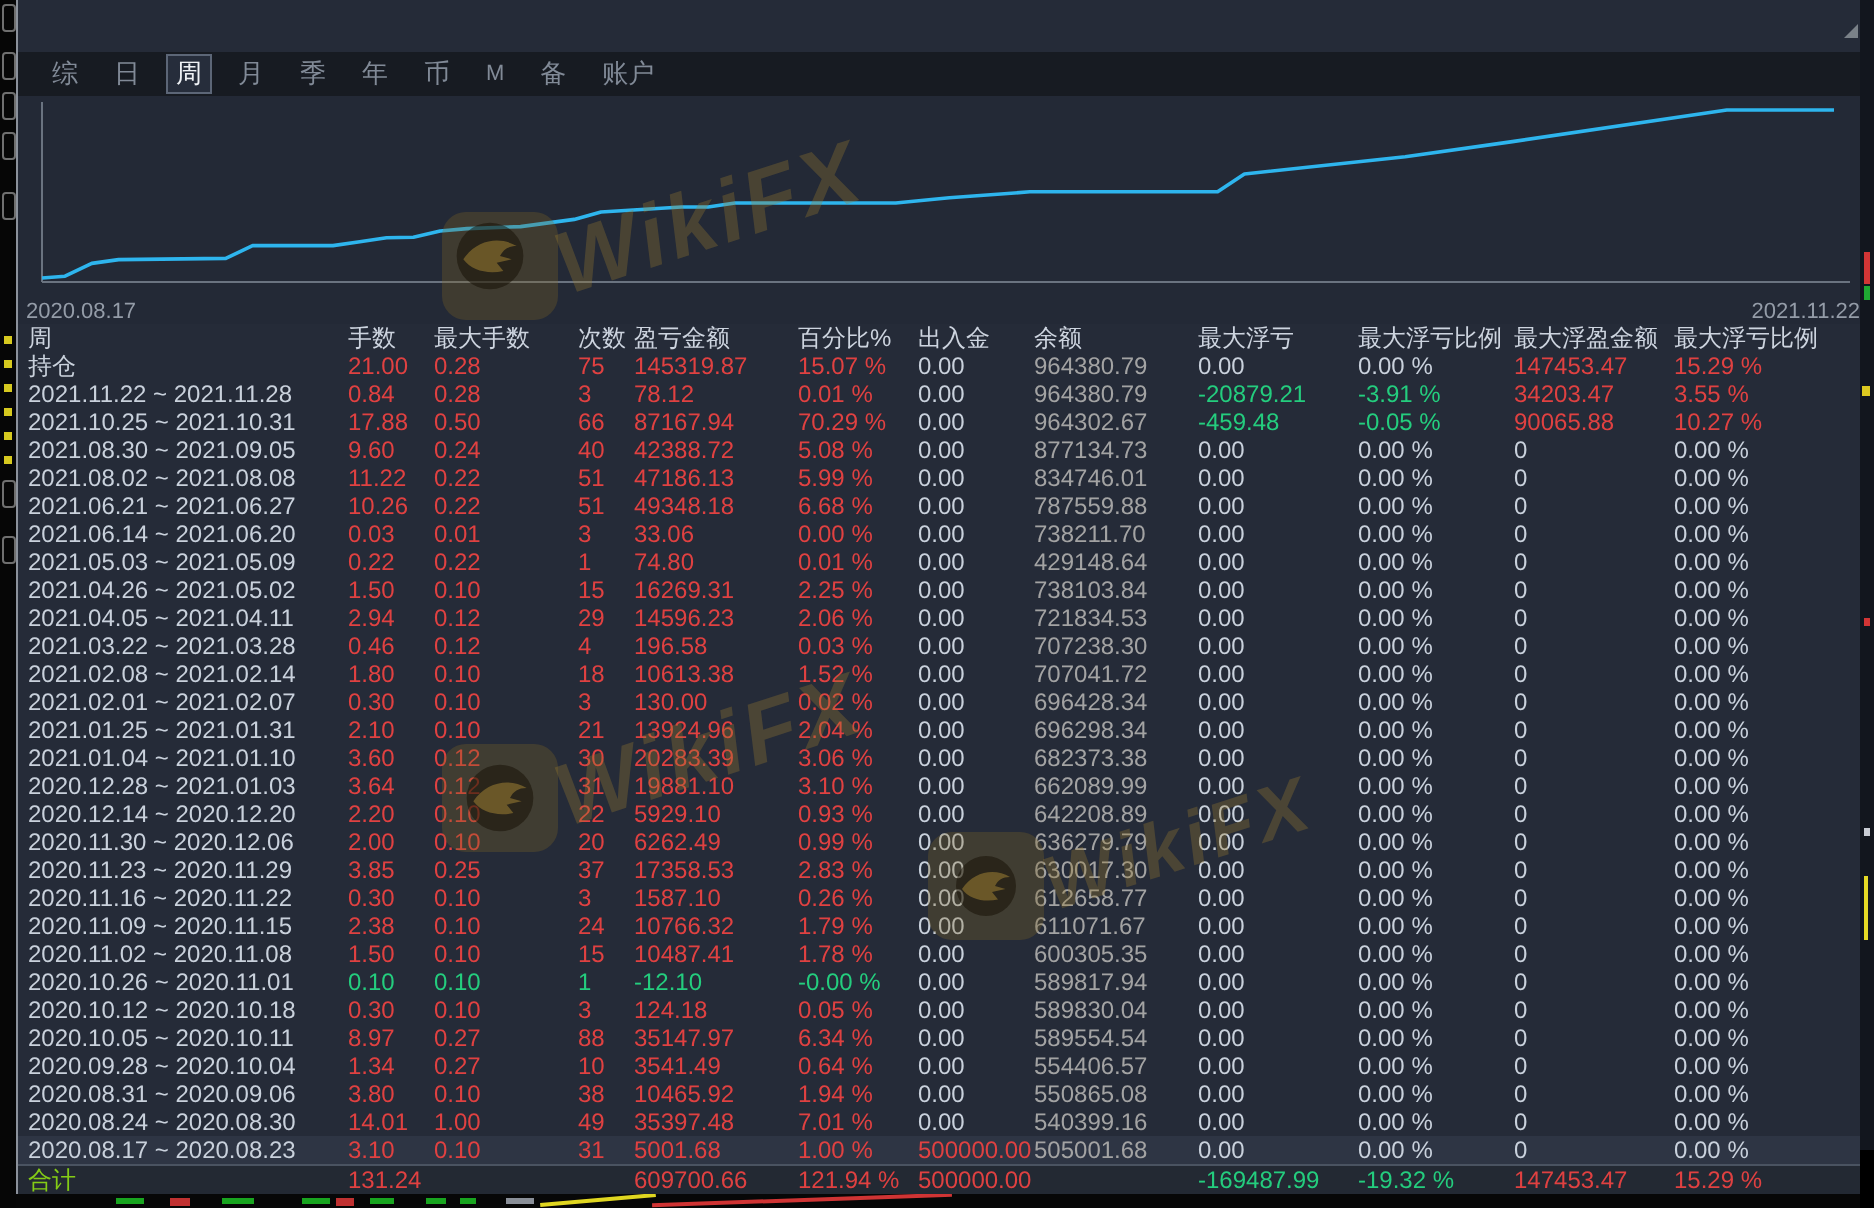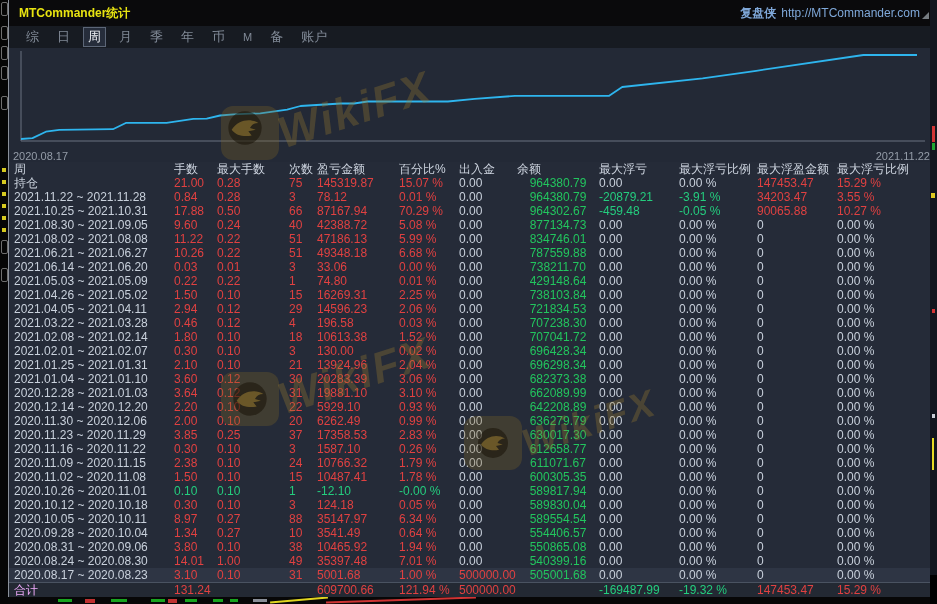--- a/index.html
+++ b/index.html
@@ -50,21 +50,21 @@
   .wm3{left:455px;top:416px;}
 
   
   .stat-table{position:absolute;left:0;top:162px;width:100%;height:435px;background:#252b38;overflow:hidden;}
   .row{display:grid;grid-template-columns:160px 43px 72px 28px 82px 60px 58px 82px 80px 78px 80px auto;
     height:14px;line-height:14px;font-size:12px;padding-left:5px;white-space:nowrap;}
   .row.header{height:14px;color:#cdd4df;}
   .row.total{height:15px;line-height:14px;border-top:1px solid #4a5361;background:#232933;}
   .row.highlight{background:#2e3544;}
   .cell{overflow:hidden;}
-  .c-plain{color:#c9d1dc;} .c-bal{color:#22c55e;text-align:center;}
+  .c-plain{color:#c9d1dc;} .c-bal{color:#a3a3a3;}
   .c-red{color:var(--profit);} .c-green{color:var(--loss);}
 </style>
 </head>
 <body>
 
 <div class="screen">
 
   <div class="under-left" id="under-left">
       <div class="tb-btn" style="top: 2px;"></div>
       <div class="tb-btn" style="top: 26px;"></div>
@@ -98,26 +98,20 @@
       <div class="mark" style="left: 222px; top: 2px; width: 8px; height: 3px; background: rgb(24, 165, 31);"></div>
       <div class="mark" style="left: 77px; top: 2px; width: 10px; height: 4px; background: rgb(192, 49, 49);"></div>
       <div class="mark" style="left: 160px; top: 2px; width: 9px; height: 4px; background: rgb(192, 49, 49);"></div>
       <div class="mark" style="left: 245px; top: 2px; width: 14px; height: 3px; background: rgb(138, 143, 152);"></div>
       <div class="mark" style="left: 262px; top: 2px; width: 58px; height: 2px; background: rgb(224, 214, 32); transform: rotate(-5deg);"></div>
       <div class="mark" style="left: 318px; top: 2px; width: 150px; height: 2px; background: rgb(208, 52, 52); transform: rotate(-2deg);"></div>
     </div>
 
   <div class="stats-window">
 
-    <div class="titlebar">
-      <span class="win-title">MTCommander统计</span>
-      <span class="brand">
-        <span class="brand-name">复盘侠</span><span>http://MTCommander.com</span>
-      </span>
-    </div>
 
     <div class="menubar" id="menubar">
         <span class="menu-item">综</span>
         <span class="menu-item">日</span>
         <span class="menu-item selected">周</span>
         <span class="menu-item">月</span>
         <span class="menu-item">季</span>
         <span class="menu-item">年</span>
         <span class="menu-item">币</span>
         <span class="menu-item" style="font-size: 11px;">M</span>
@@ -560,21 +554,21 @@
           <div class="cell c-red">5001.68</div>
           <div class="cell c-red">1.00 %</div>
           <div class="cell c-red">500000.00</div>
           <div class="cell c-bal">505001.68</div>
           <div class="cell c-plain">0.00</div>
           <div class="cell c-plain">0.00 %</div>
           <div class="cell c-plain">0</div>
           <div class="cell c-plain">0.00 %</div>
         </div>
         <div class="row total">
-          <div class="cell c-plain" style="color: #f0abfc;">合计</div>
+          <div class="cell c-plain" style="color: #84cc16;">合计</div>
           <div class="cell c-red">131.24</div>
           <div class="cell "></div>
           <div class="cell "></div>
           <div class="cell c-red">609700.66</div>
           <div class="cell c-red">121.94 %</div>
           <div class="cell c-red">500000.00</div>
           <div class="cell "></div>
           <div class="cell c-green">-169487.99</div>
           <div class="cell c-green">-19.32 %</div>
           <div class="cell c-red">147453.47</div>

